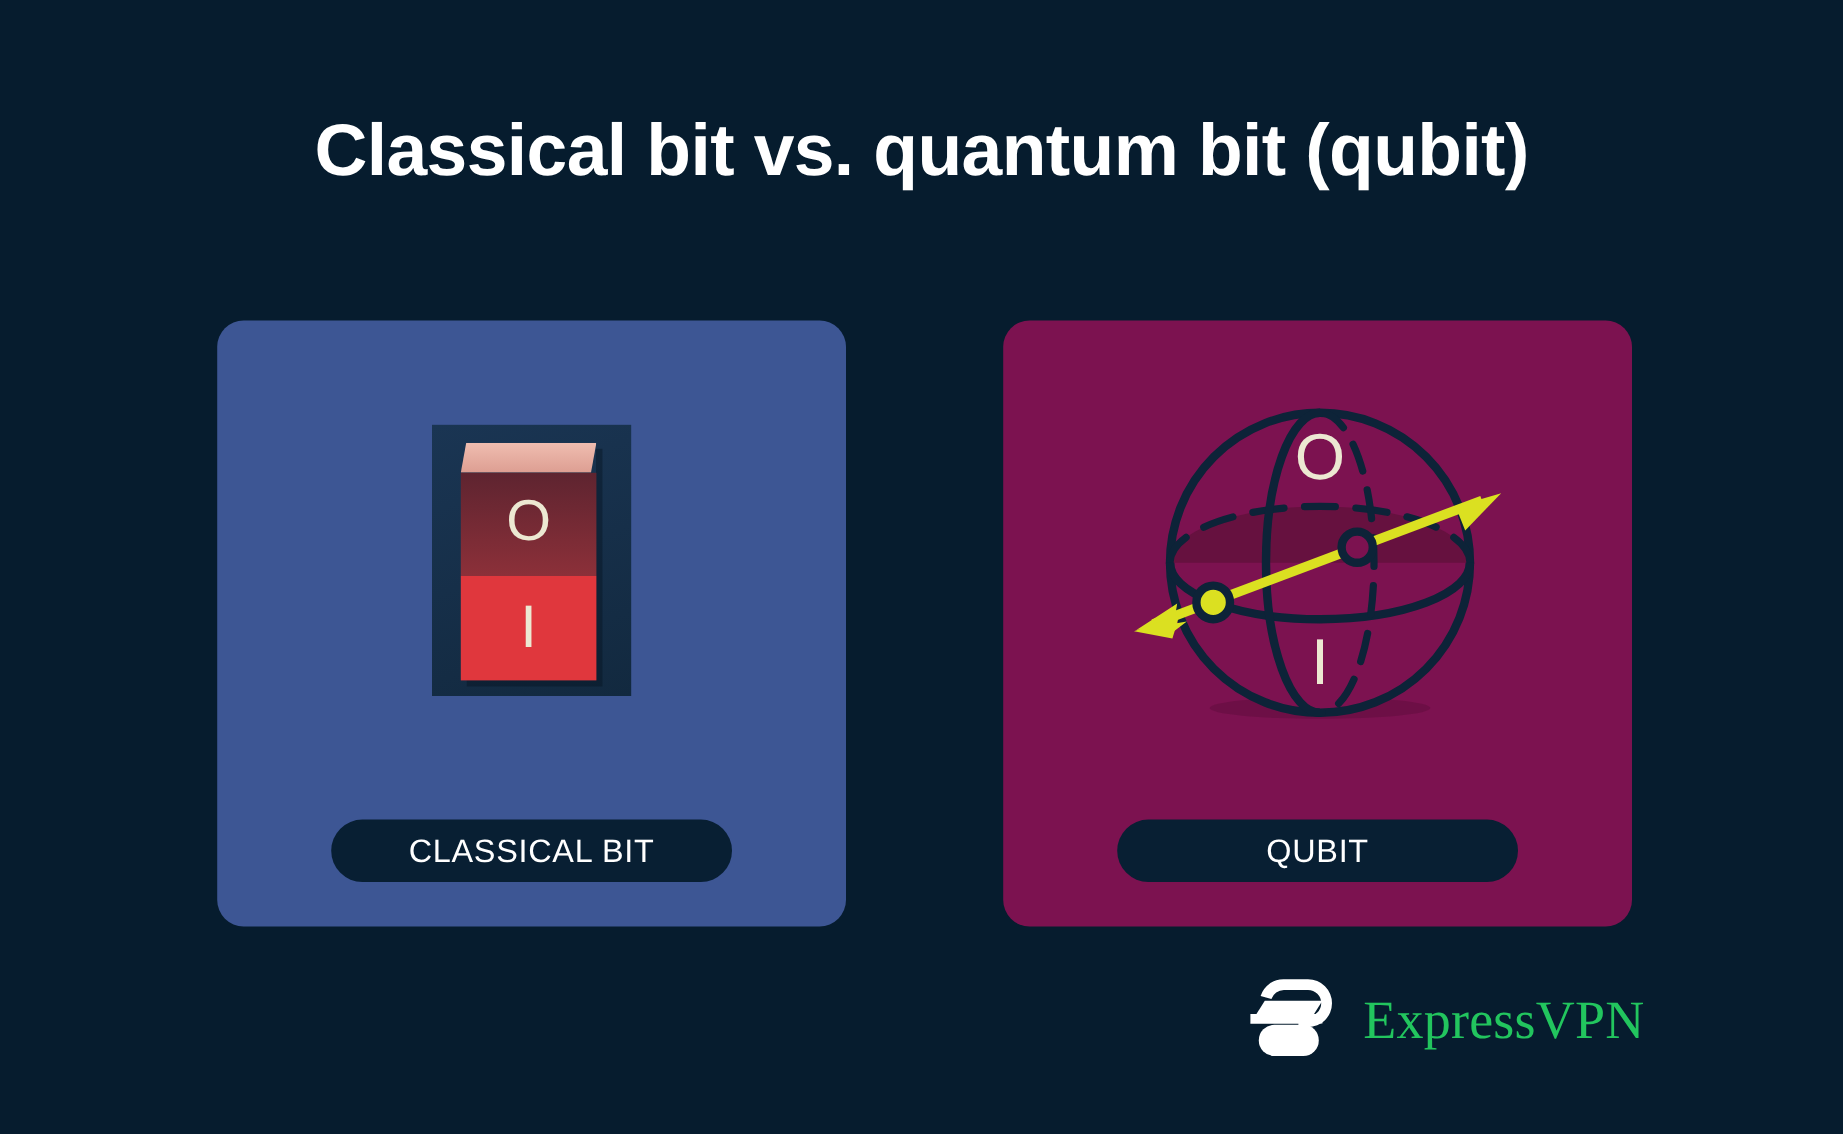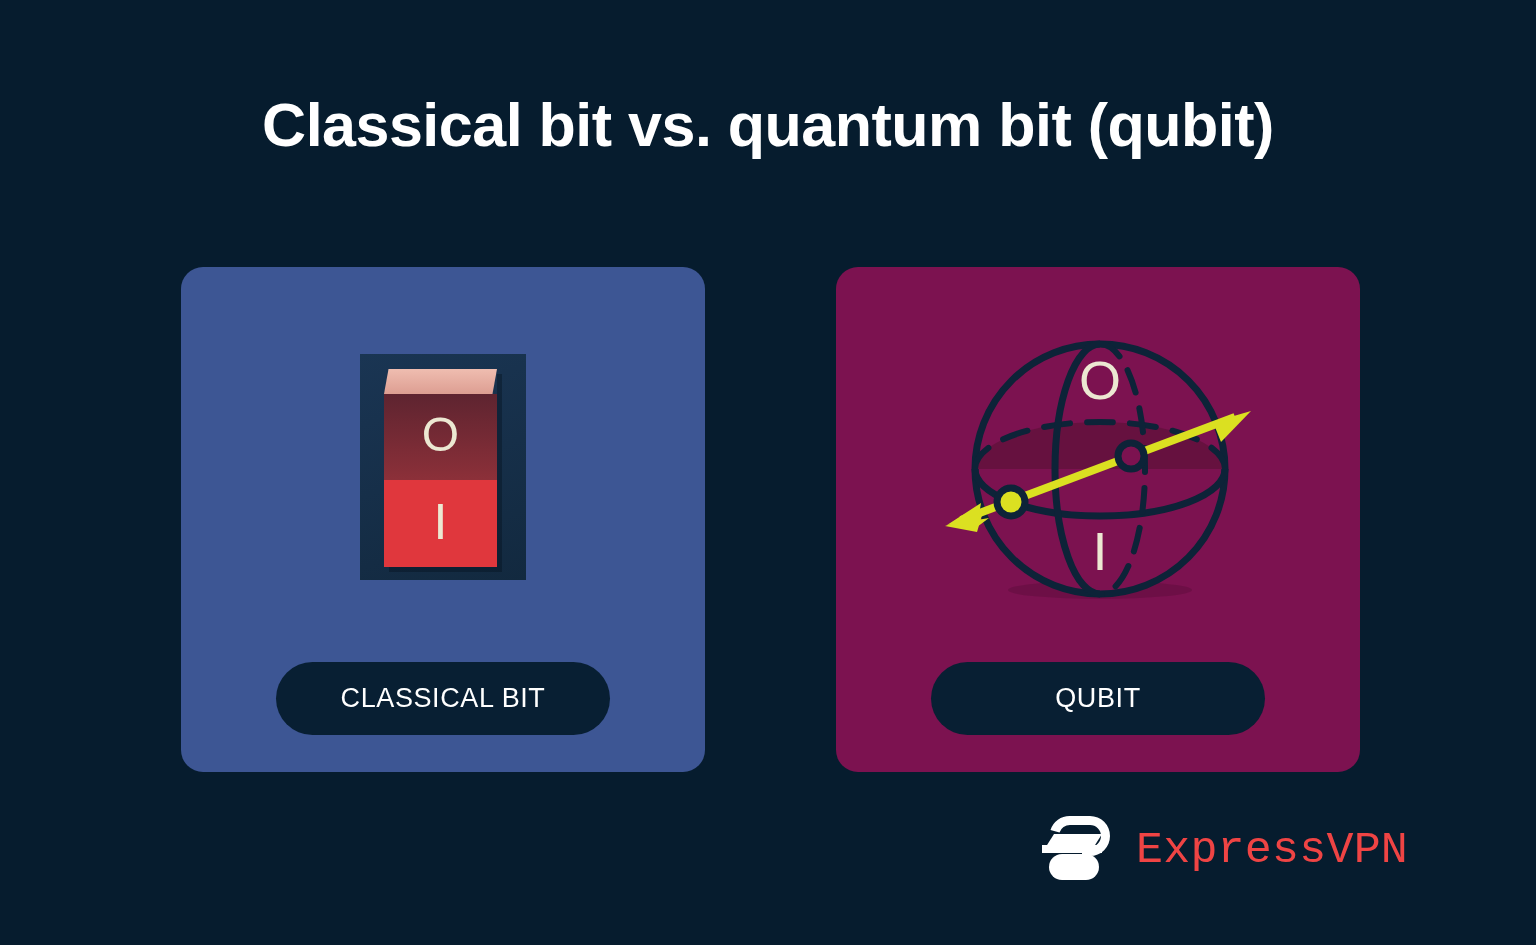--- a/index.html
+++ b/index.html
@@ -45,21 +45,21 @@
   }
   #card-classical { left: 181px; background: #3d5694; }
   #card-qubit     { left: 836px; background: #7c1250; }
 
   
   .pill {
     position: absolute;
     bottom: 37px;
     left: 50%;
     transform: translateX(-50%);
-    height: 73px;
+    height: 52px;
     border-radius: 37px;
     background: #081f33;
     display: flex;
     align-items: center;
     justify-content: center;
     color: #ffffff;
     font-size: 27px;
     letter-spacing: 0.6px;
     font-weight: 400;
   }
@@ -150,22 +150,22 @@
   
   #brand-logo {
     position: absolute;
     left: 1040px;
     top: 812px;
     display: flex;
     align-items: center;
     gap: 18px;
   }
   #brand-wordmark {
-    color: #ef4444;
-    font-family: Liberation Mono, monospace;
+    color: #22c55e;
+    font-family: Liberation Serif, serif;
     font-size: 45px;
     letter-spacing: 0.2px;
     line-height: 1;
     text-align: center;
   }
 </style>
 </head>
 <body>
 
 <div id="stage">

